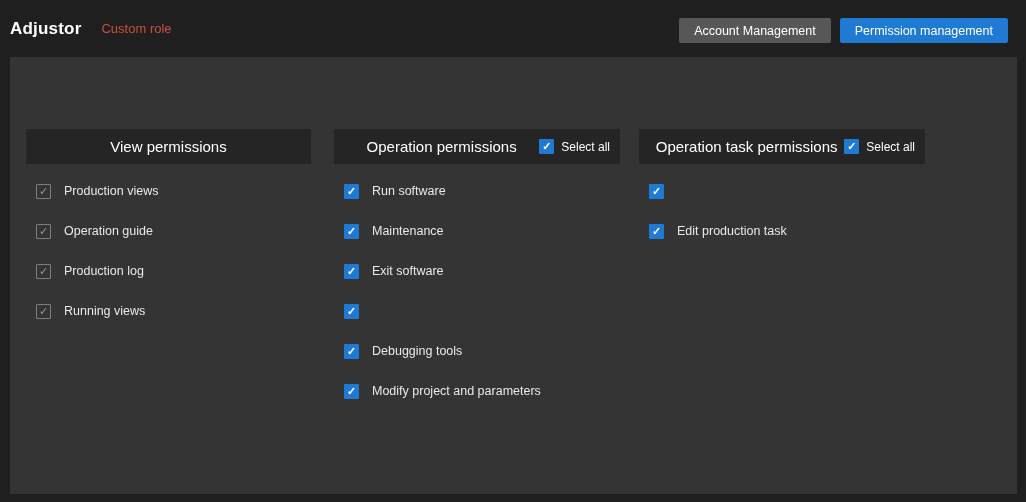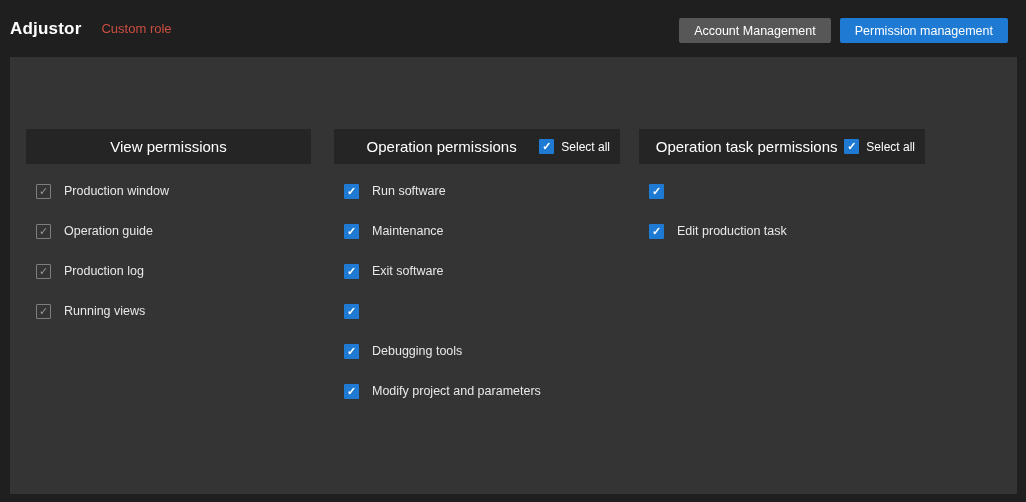--- a/index.html
+++ b/index.html
@@ -126,21 +126,21 @@
 
 <div class="panel">
   <div id="columns">
       <div class="column">
         <div class="col-header">
           <span class="col-title">View permissions</span>
         </div>
         <div class="rows">
           <div class="row">
             <span class="cb disabled">✓</span>
-            <span class="row-label">Production window</span>
+            <span class="row-label">Production views</span>
           </div>
           <div class="row">
             <span class="cb disabled">✓</span>
             <span class="row-label">Operation guide</span>
           </div>
           <div class="row">
             <span class="cb disabled">✓</span>
             <span class="row-label">Production log</span>
           </div>
           <div class="row">

